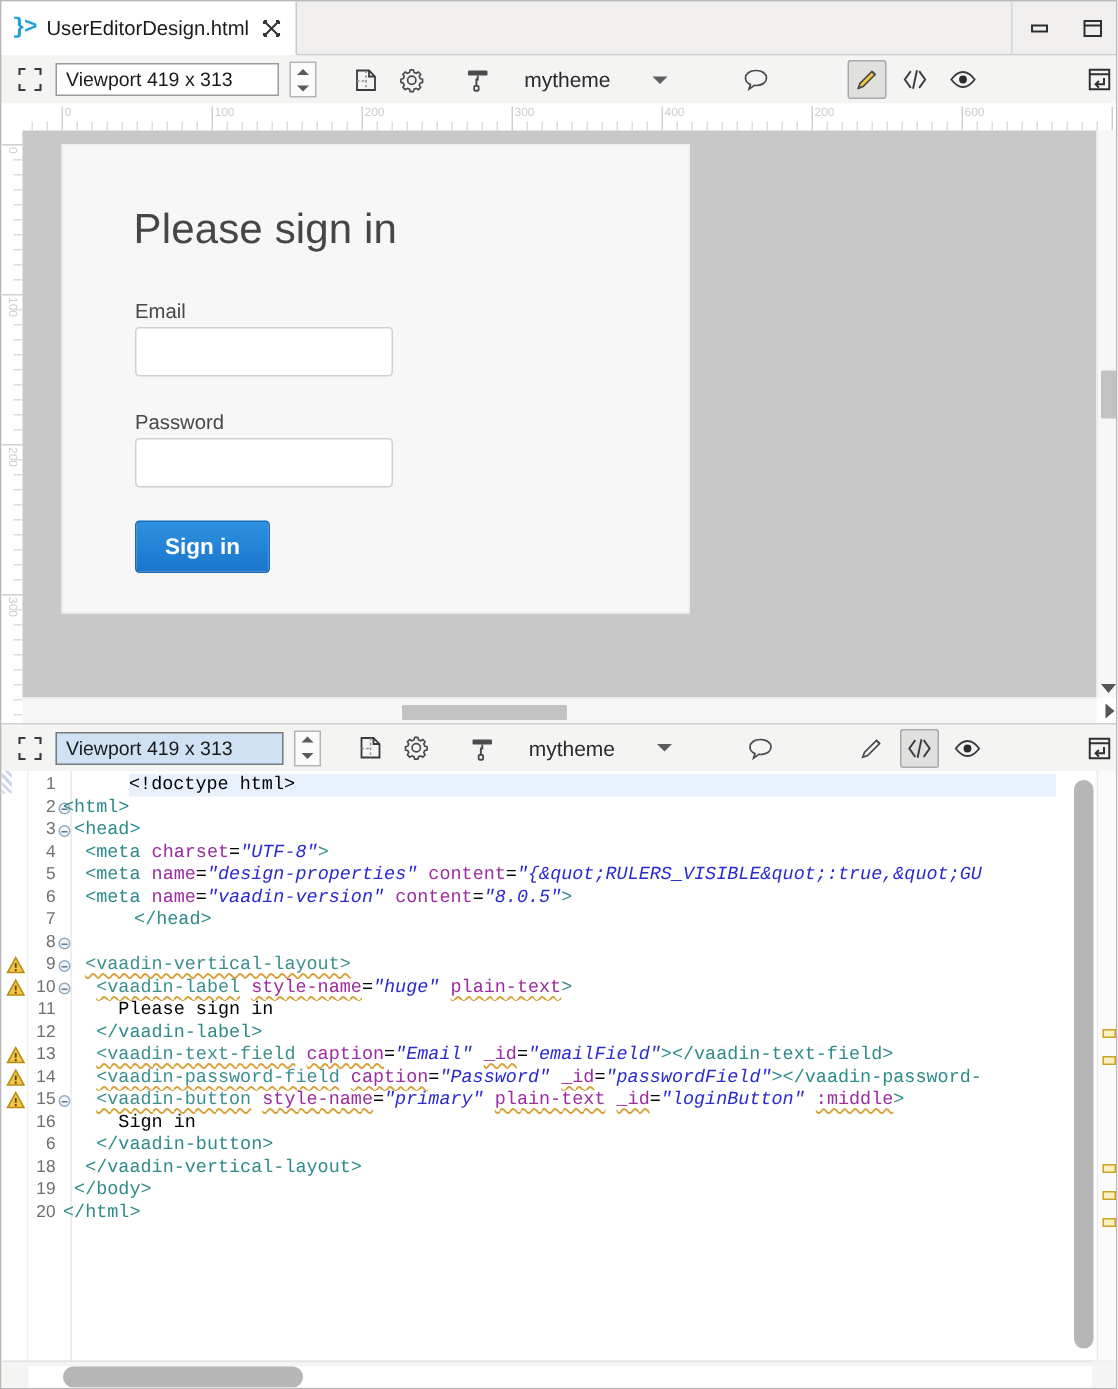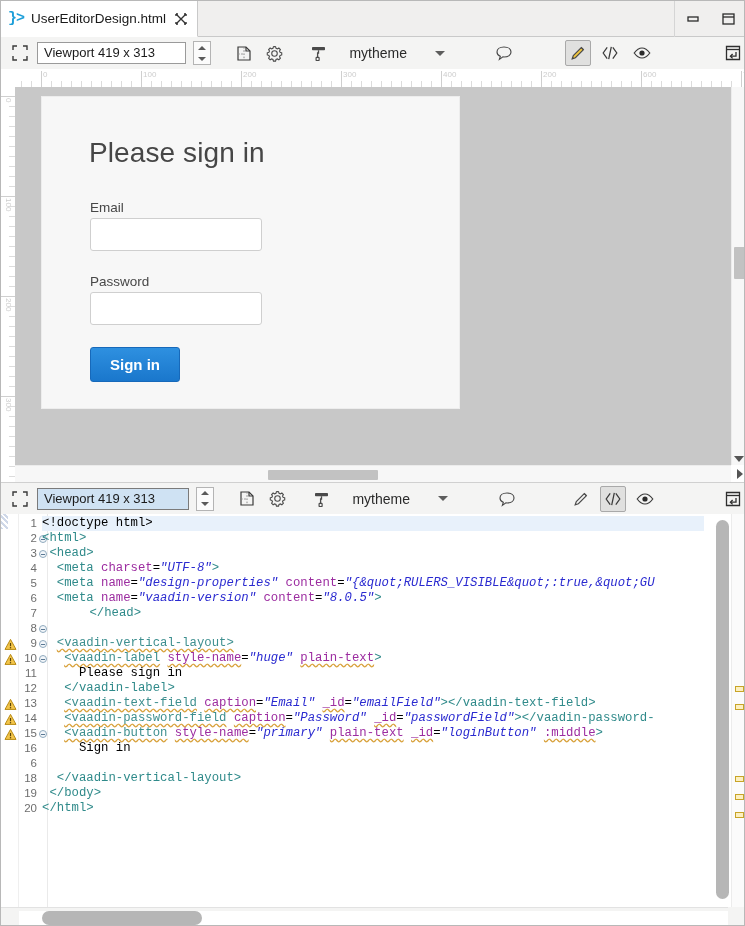--- a/index.html
+++ b/index.html
@@ -652,35 +652,36 @@
           <i></i>
         </div>
         <div class="foldmark" style="top: 137px;">
           <i></i>
         </div>
         <div class="foldmark" style="top: 212px;">
           <i></i>
         </div>
       </div>
     <div class="code-lines" id="code-lines">
-        <div class="cline cur" style="top: 2px;"><span class="punc">&lt;!doctype html&gt;</span></div>
+        <div class="cline cur" style="top: 2px; margin-left: 44px;"><span class="punc">&lt;!doctype html&gt;</span></div>
         <div class="cline" style="top: 17px;"><span class="tag">&lt;html&gt;</span></div>
         <div class="cline" style="top: 32px;"><span class="plain"> </span><span class="tag">&lt;head&gt;</span></div>
         <div class="cline" style="top: 47px;"><span class="plain">  </span><span class="tag">&lt;meta </span><span class="attr">charset</span><span class="punc">=</span><span class="val">"UTF-8"</span><span class="tag">&gt;</span></div>
         <div class="cline" style="top: 62px;"><span class="plain">  </span><span class="tag">&lt;meta </span><span class="attr">name</span><span class="punc">=</span><span class="val">"design-properties"</span><span class="plain"> </span><span class="attr">content</span><span class="punc">=</span><span class="val">"{&amp;quot;RULERS_VISIBLE&amp;quot;:true,&amp;quot;GU</span></div>
         <div class="cline" style="top: 77px;"><span class="plain">  </span><span class="tag">&lt;meta </span><span class="attr">name</span><span class="punc">=</span><span class="val">"vaadin-version"</span><span class="plain"> </span><span class="attr">content</span><span class="punc">=</span><span class="val">"8.0.5"</span><span class="tag">&gt;</span></div>
         <div class="cline" style="top: 92px; margin-left: 40px;"><span class="plain"> </span><span class="tag">&lt;/head&gt;</span></div>
         <div class="cline" style="top: 122px;"><span class="plain">  </span><span class="tagv">&lt;vaadin-vertical-layout&gt;</span></div>
         <div class="cline" style="top: 137px;"><span class="plain">   </span><span class="tagv">&lt;vaadin-label</span><span class="plain"> </span><span class="attrw">style-name</span><span class="punc">=</span><span class="val">"huge"</span><span class="plain"> </span><span class="attrw">plain-text</span><span class="tag">&gt;</span></div>
         <div class="cline" style="top: 152px;"><span class="plain">     Please sign in</span></div>
         <div class="cline" style="top: 167px;"><span class="plain">   </span><span class="tag">&lt;/vaadin-label&gt;</span></div>
         <div class="cline" style="top: 182px;"><span class="plain">   </span><span class="tagv">&lt;vaadin-text-field</span><span class="plain"> </span><span class="attrw">caption</span><span class="punc">=</span><span class="val">"Email"</span><span class="plain"> </span><span class="attrw">_id</span><span class="punc">=</span><span class="val">"emailField"</span><span class="tag">&gt;&lt;/vaadin-text-field&gt;</span></div>
         <div class="cline" style="top: 197px;"><span class="plain">   </span><span class="tagv">&lt;vaadin-password-field</span><span class="plain"> </span><span class="attrw">caption</span><span class="punc">=</span><span class="val">"Password"</span><span class="plain"> </span><span class="attrw">_id</span><span class="punc">=</span><span class="val">"passwordField"</span><span class="tag">&gt;&lt;/vaadin-password-</span></div>
         <div class="cline" style="top: 212px;"><span class="plain">   </span><span class="tagv">&lt;vaadin-button</span><span class="plain"> </span><span class="attrw">style-name</span><span class="punc">=</span><span class="val">"primary"</span><span class="plain"> </span><span class="attrw">plain-text</span><span class="plain"> </span><span class="attrw">_id</span><span class="punc">=</span><span class="val">"loginButton"</span><span class="plain"> </span><span class="attrw">:middle</span><span class="tag">&gt;</span></div>
         <div class="cline" style="top: 227px;"><span class="plain">     Sign in</span></div>
+        <div class="cline" style="top: 242px;"><span class="plain">   </span><span class="tag">&lt;/vaadin-button&gt;</span></div>
         <div class="cline" style="top: 257px;"><span class="plain">  </span><span class="tag">&lt;/vaadin-vertical-layout&gt;</span></div>
         <div class="cline" style="top: 272px;"><span class="plain"> </span><span class="tag">&lt;/body&gt;</span></div>
         <div class="cline" style="top: 287px;"><span class="tag">&lt;/html&gt;</span></div>
       </div>
 
     <div class="ovr-ruler" id="ovr-ruler">
         <div class="ovr-mark" style="top: 172px;"></div>
         <div class="ovr-mark" style="top: 190px;"></div>
         <div class="ovr-mark" style="top: 262px;"></div>
         <div class="ovr-mark" style="top: 280px;"></div>

